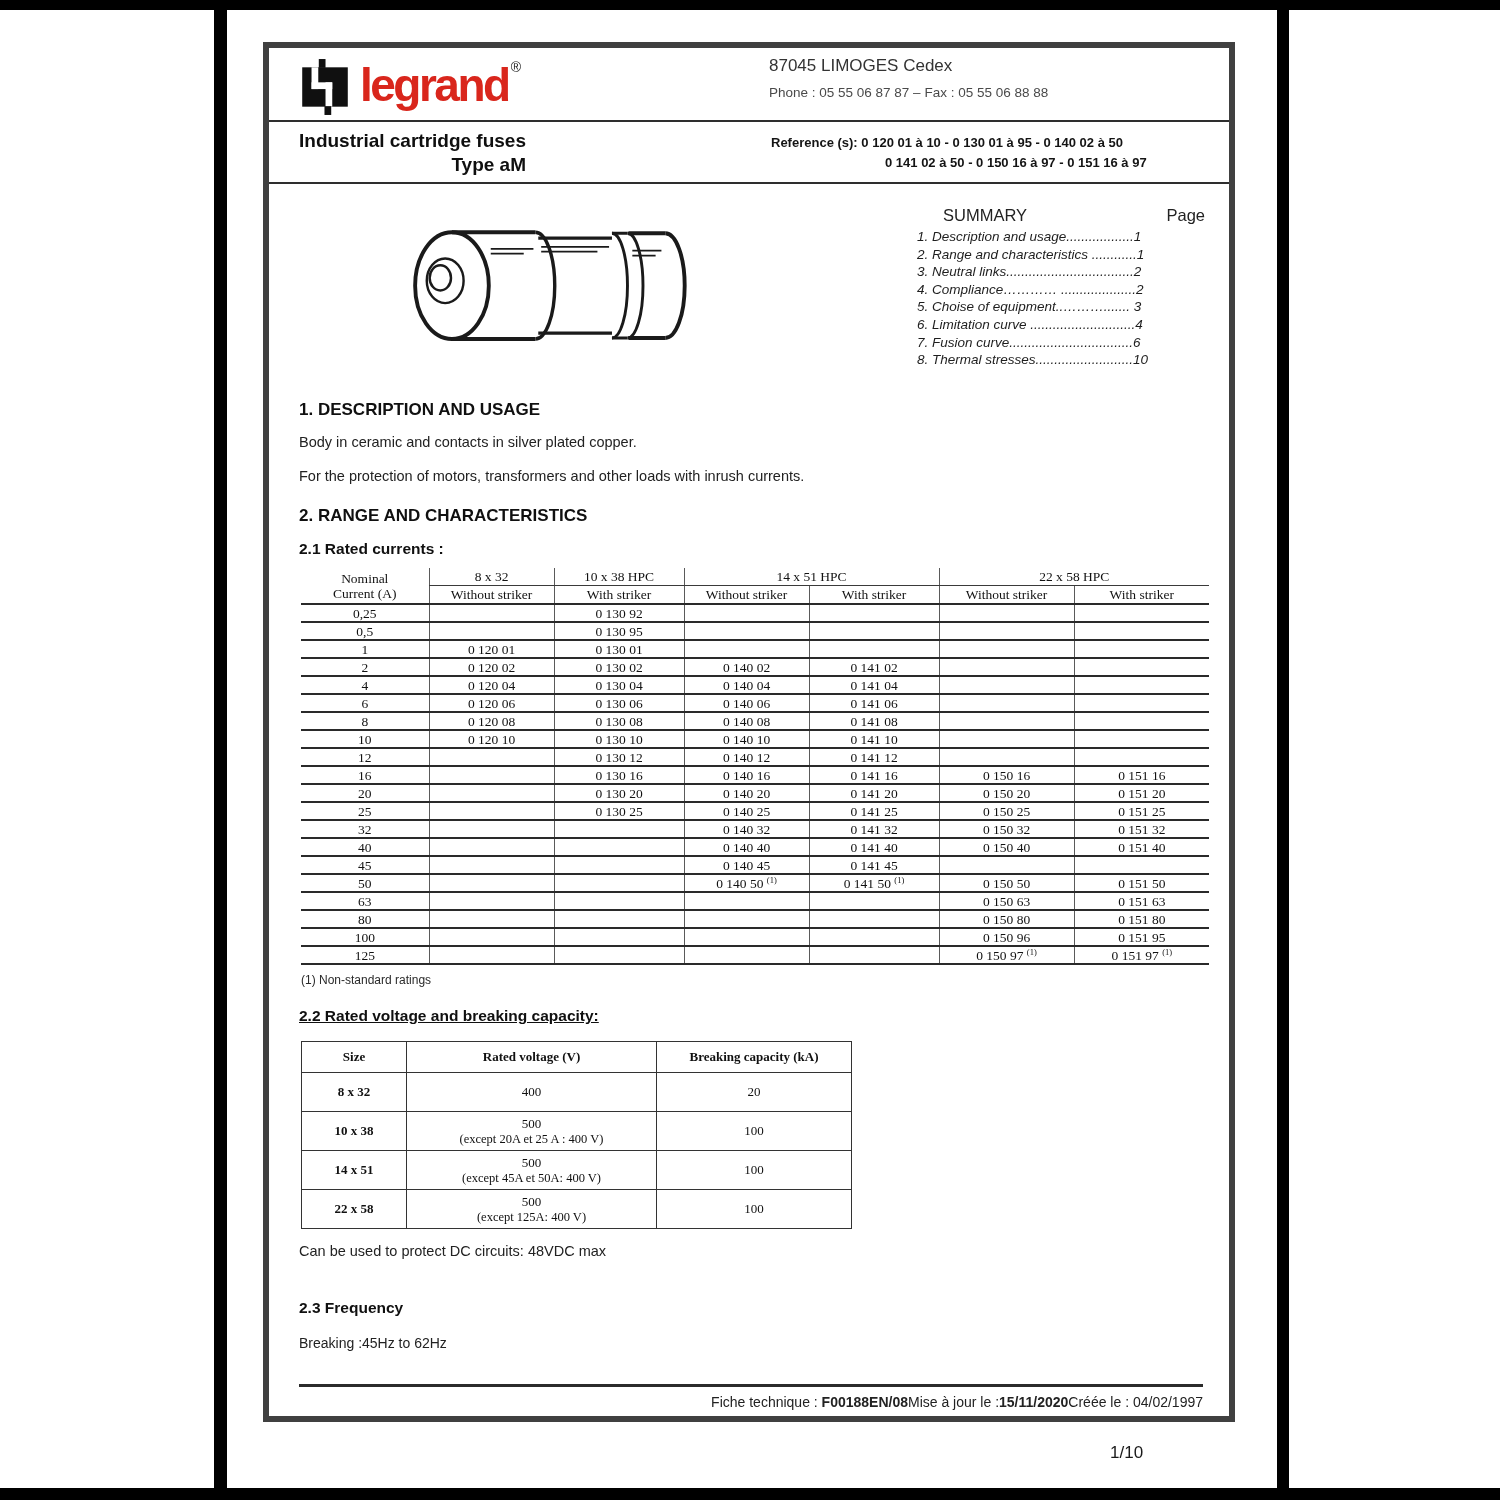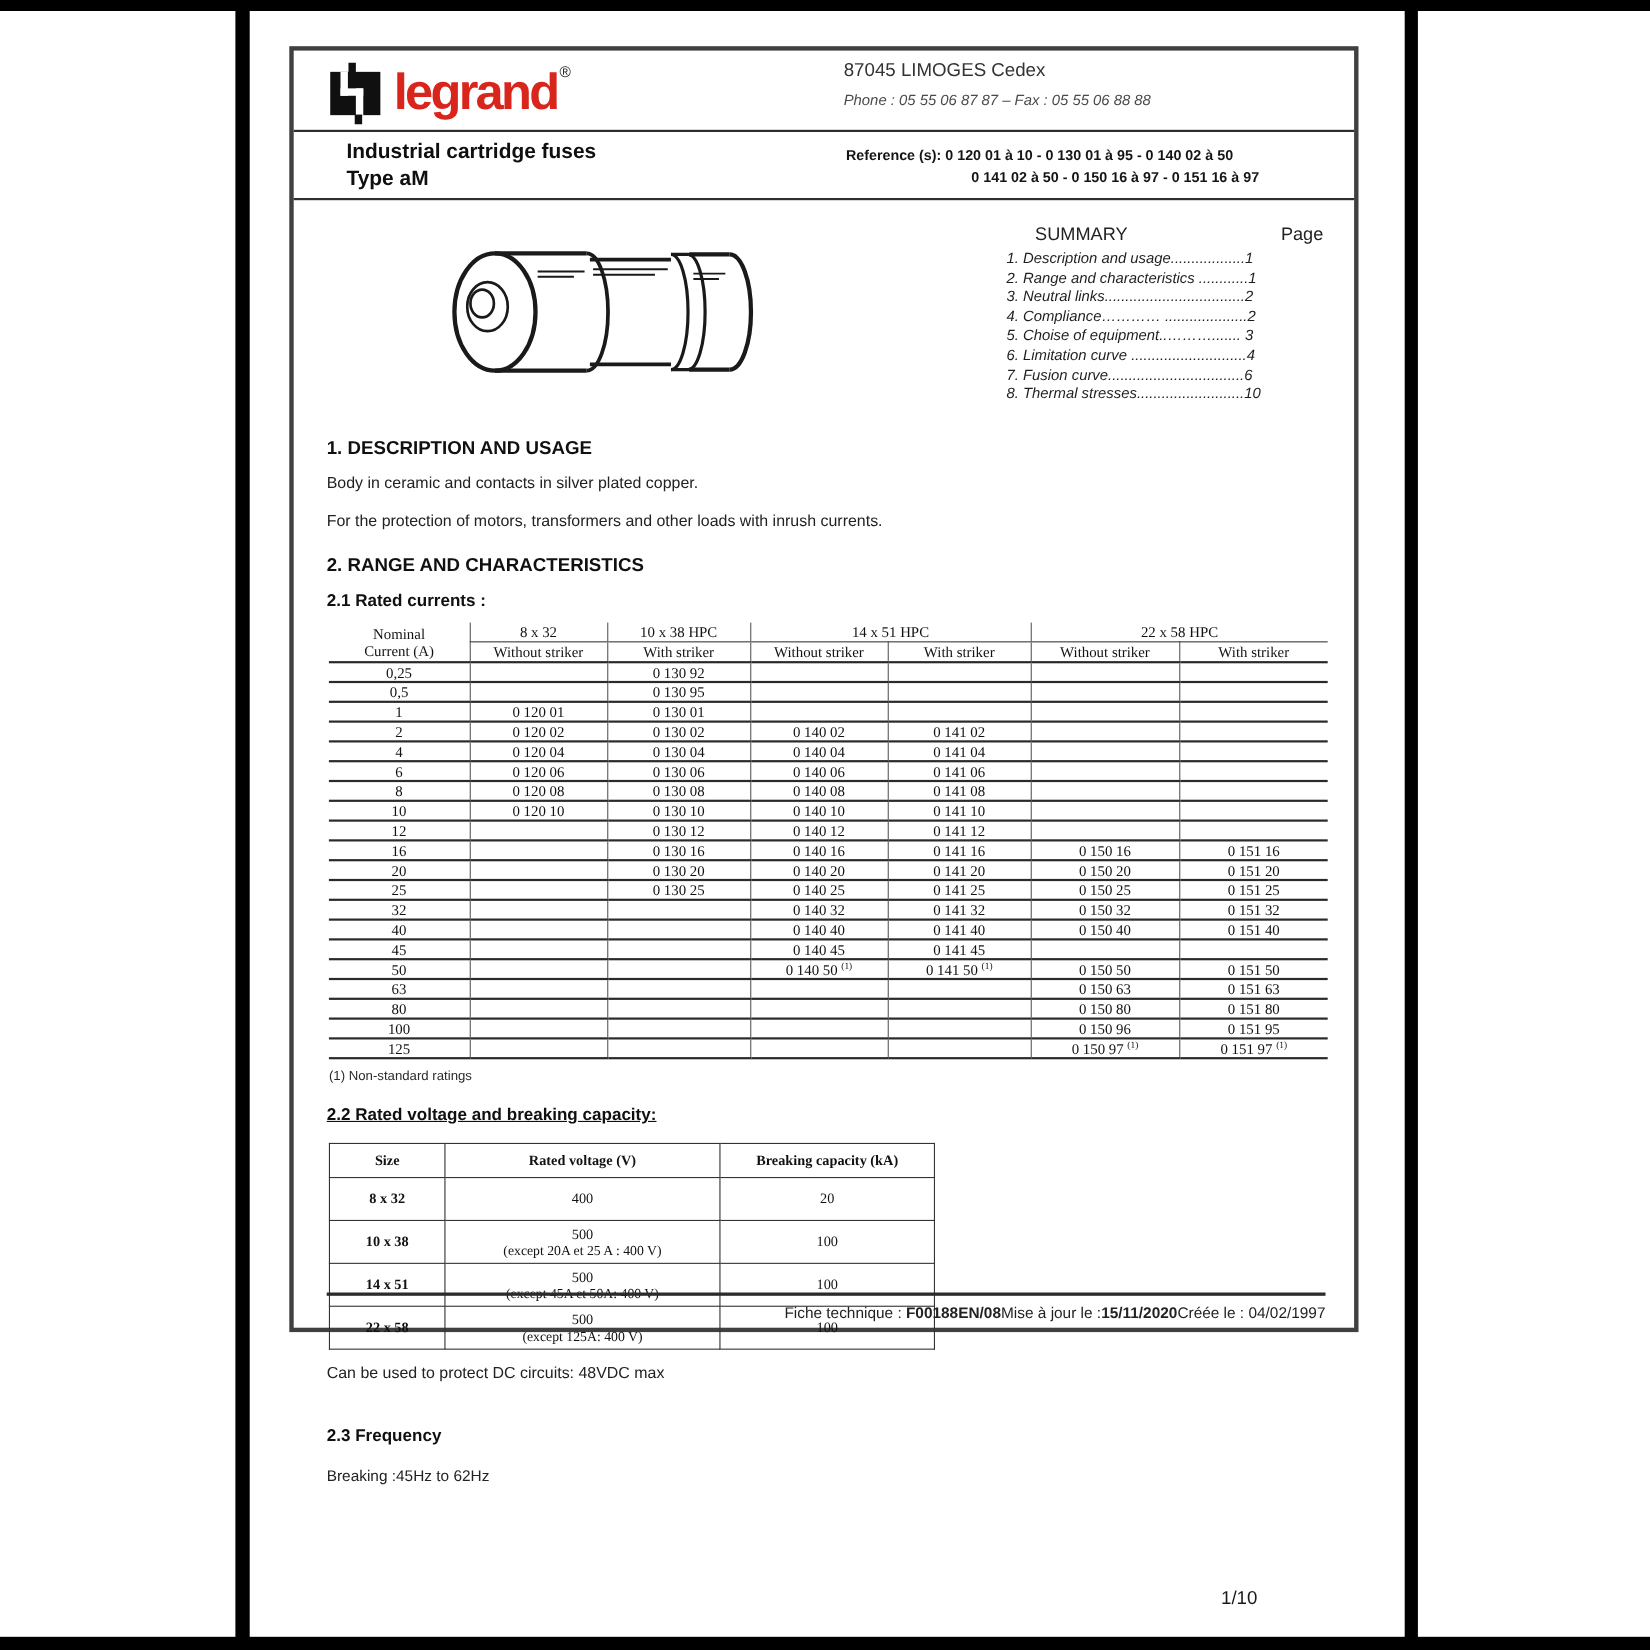--- a/index.html
+++ b/index.html
@@ -9,40 +9,40 @@
     -webkit-font-smoothing:antialiased; overflow:hidden;
   }
   
   .bar { position:absolute; background:#000; }
   .bar-top    { left:0; top:0;     width:1500px; height:10px; }
   .bar-bottom { left:0; top:1488px; width:1500px; height:12px; }
   .bar-left   { left:214px; top:0; width:13px; height:1500px; }
   .bar-right  { left:1277px; top:0; width:12px; height:1500px; }
 
   .page-box {
-    position:absolute; left:263px; top:42px; width:972px; height:1169px;
-    border:4px solid #404040; background:#fff; box-sizing:border-box;
+    position:absolute; left:263px; top:42px; width:972px; height:1380px;
+    border:6px solid #404040; background:#fff; box-sizing:border-box;
   }
 
   
   .hdr-row1 { position:relative; height:72px; }
   .logo-block { position:absolute; left:30px; top:10px; display:flex; align-items:flex-start; }
   .logo-mark { width:52px; height:58px; }
   .logo-word {
     font-size:46px; font-weight:bold; color:#d9261c; letter-spacing:-2.5px;
     line-height:54px; margin-left:9px; font-family:"Liberation Sans",sans-serif;
   }
   .logo-reg { font-size:14px; color:#222; margin-left:2px; line-height:18px; }
   .address-block { position:absolute; left:500px; top:8px; }
   .address-line { font-size:17px; color:#333; }
-  .phone-line { font-size:13.5px; color:#4a4a4a; margin-top:9px;font-style:italic; }
+  .phone-line { font-size:13.5px; color:#4a4a4a; margin-top:9px; }
   .rule { border:none; border-top:2px solid #2e2e2e; margin:0; }
 
   .hdr-row2 { position:relative; height:60px; }
-  .title-block { position:absolute; left:48px; top:7px; font-size:19px; font-weight:bold; color:#0f0f0f; line-height:24px; }
+  .title-block { position:absolute; left:30px; top:7px; font-size:19px; font-weight:bold; color:#0f0f0f; line-height:24px;text-align:right; }
   .ref-block { position:absolute; left:502px; top:11px; font-size:13px; font-weight:bold; color:#141414; line-height:20px; }
   .ref-line2 { padding-left:114px; }
 
   
   .intro { position:relative; height:216px; }
   .fuse-figure { position:absolute; left:132px; top:26px; width:292px; height:160px; }
   .summary-block { position:absolute; left:648px; top:22px; width:300px; }
   .summary-head { display:flex; justify-content:space-between; padding:0 12px 3px 26px; font-size:16.5px; color:#222; }
   .summary-items { font-size:13.5px; line-height:17.6px; color:#1e1e1e;font-style:italic; }
 

